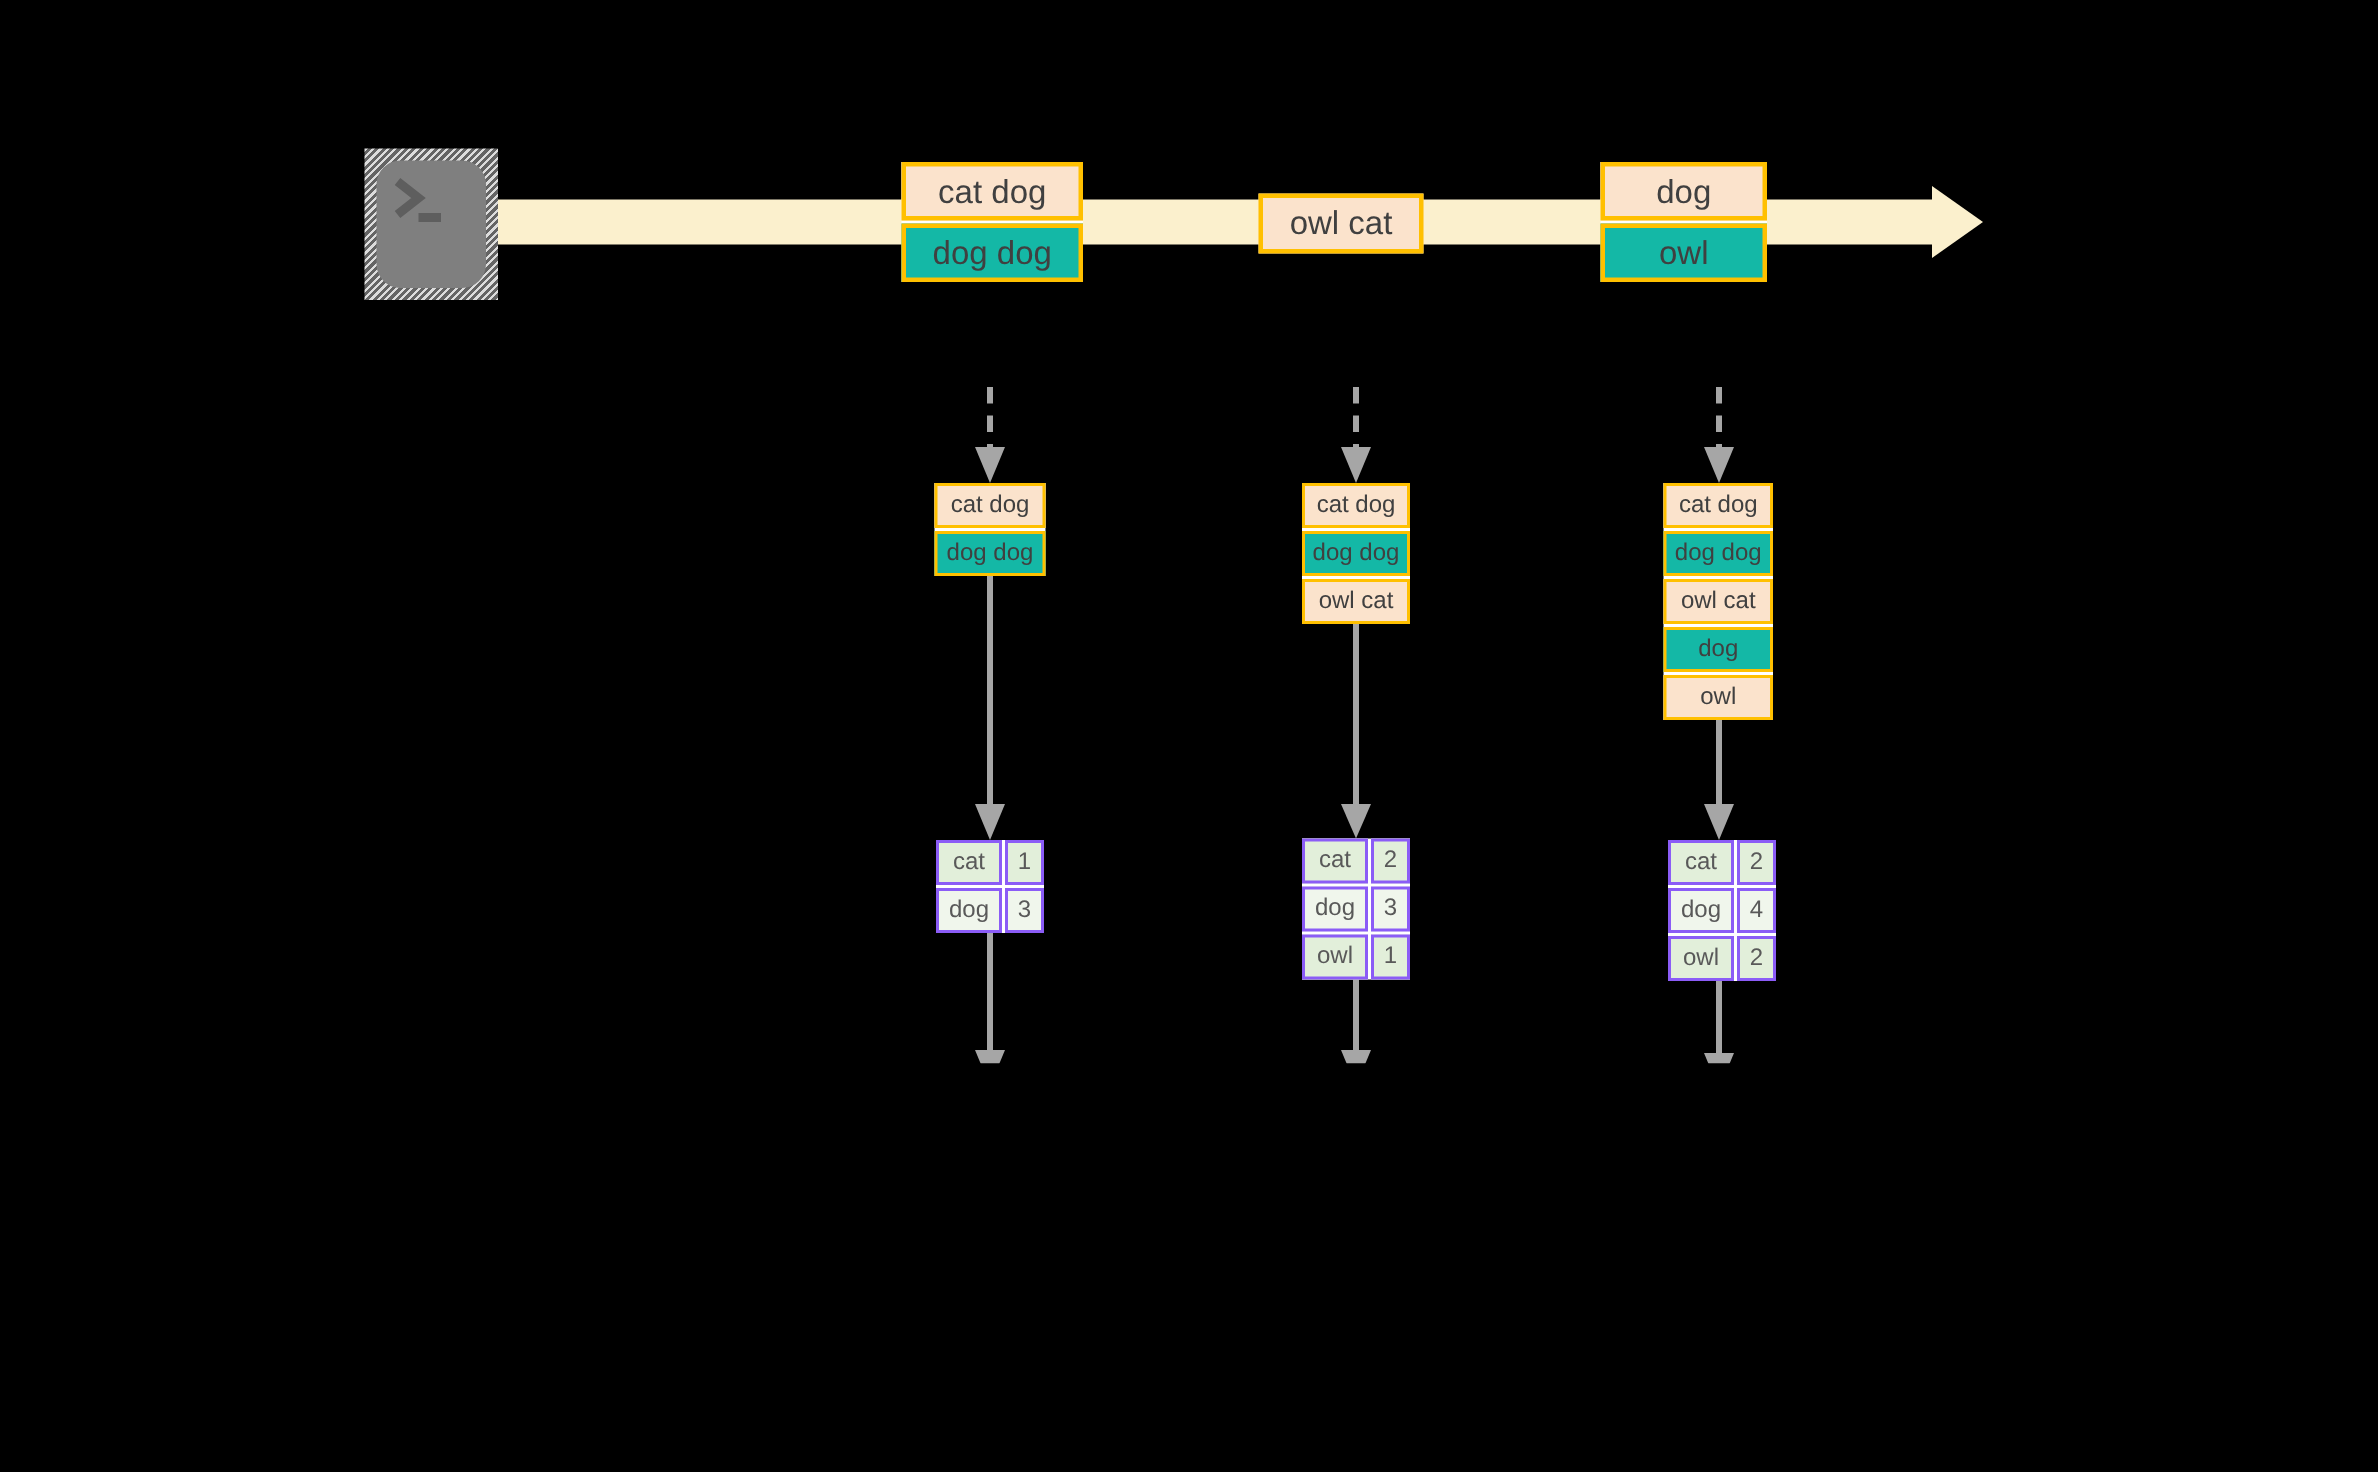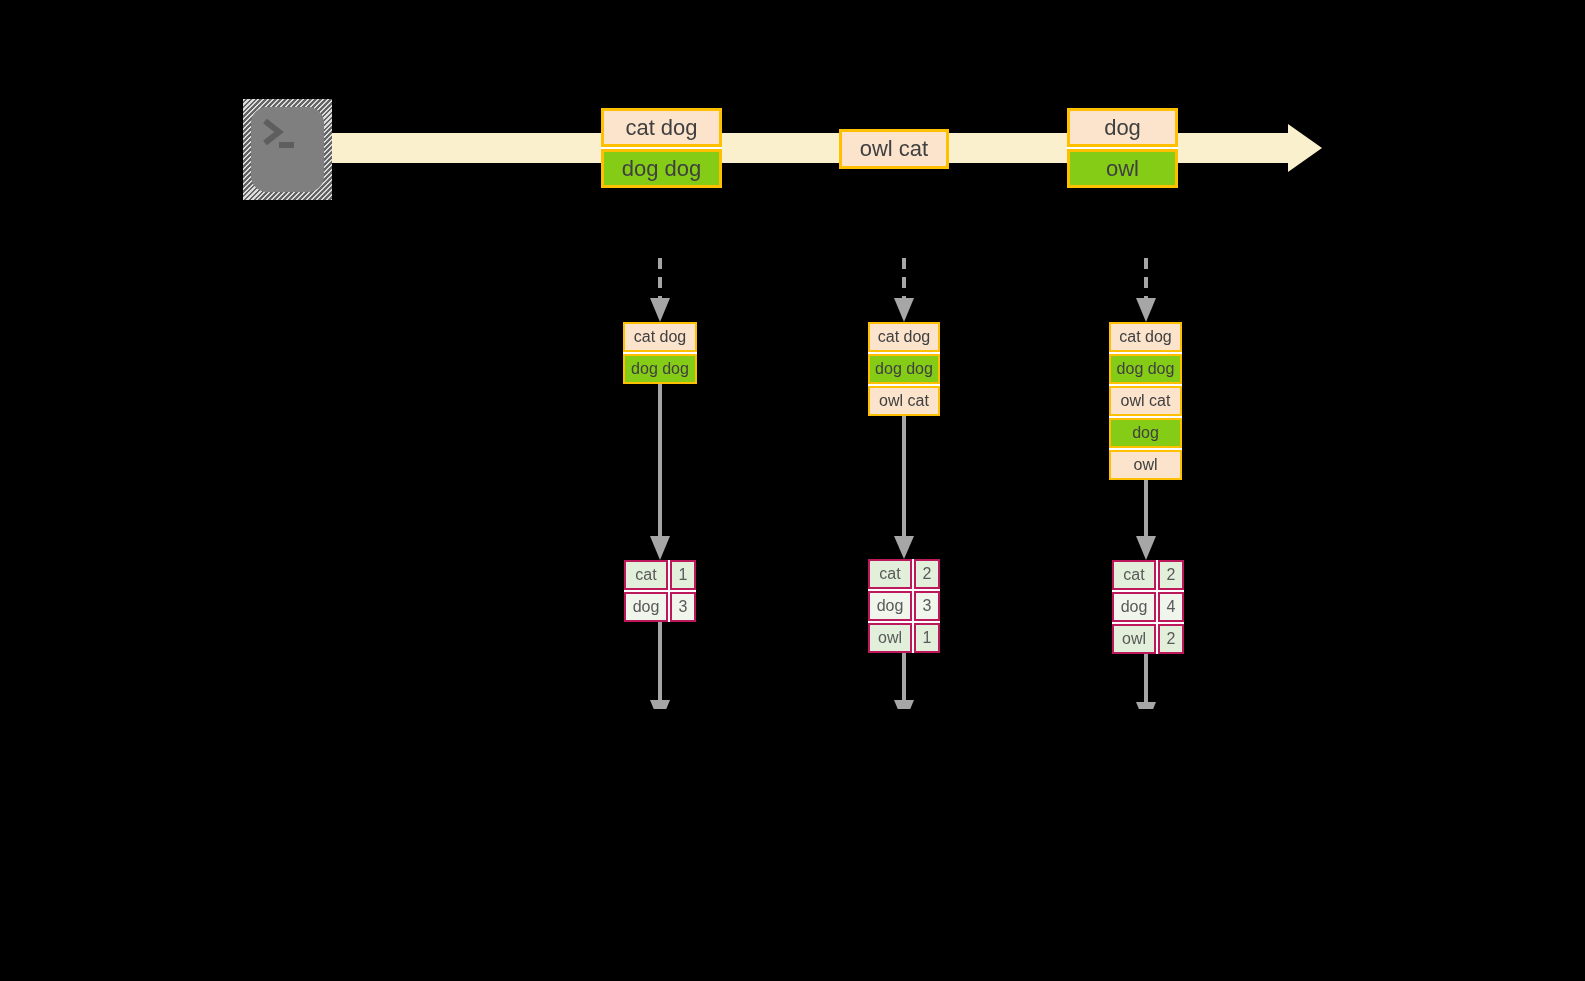--- a/index.html
+++ b/index.html
@@ -7,25 +7,25 @@
           font-family:"Liberation Sans",sans-serif;overflow:hidden;padding-left:48px;}
   .abs{position:absolute;}
 
   
   .obox{display:flex;flex-direction:column;gap:2px;background:#fff;z-index:4;}
   .obox .row{box-sizing:border-box;border:2px solid #FFC000;display:flex;
              align-items:center;justify-content:center;color:#404040;}
   .obox.big .row{border-width:3px;height:39px;font-size:22px;}
   .obox.small .row{height:30px;font-size:16px;}
   .fillA{background:#FBE3CC;}  
-  .fillB{background:#84cc16;}  
+  .fillB{background:#14b8a6;}  
 
   
   .gtable{display:grid;grid-template-columns:44px 26px;gap:2px;background:#fff;z-index:4;}
-  .gtable .cell{box-sizing:border-box;border:2px solid #be185d;height:30px;display:flex;
+  .gtable .cell{box-sizing:border-box;border:2px solid #8b5cf6;height:30px;display:flex;
                 align-items:center;justify-content:center;font-size:16px;color:#595959;}
   .growA{background:#E2EFDA;}
   .growB{background:#F0F6EC;}
 
   
   .term{z-index:4;}
   .term .hatch{position:absolute;inset:0;
      background:repeating-linear-gradient(135deg,#dcdcdc 0 1.5px,#646464 1.5px 3.5px);}
   .term .body{position:absolute;background:#7F7F7F;}
   .term svg{position:absolute;}

